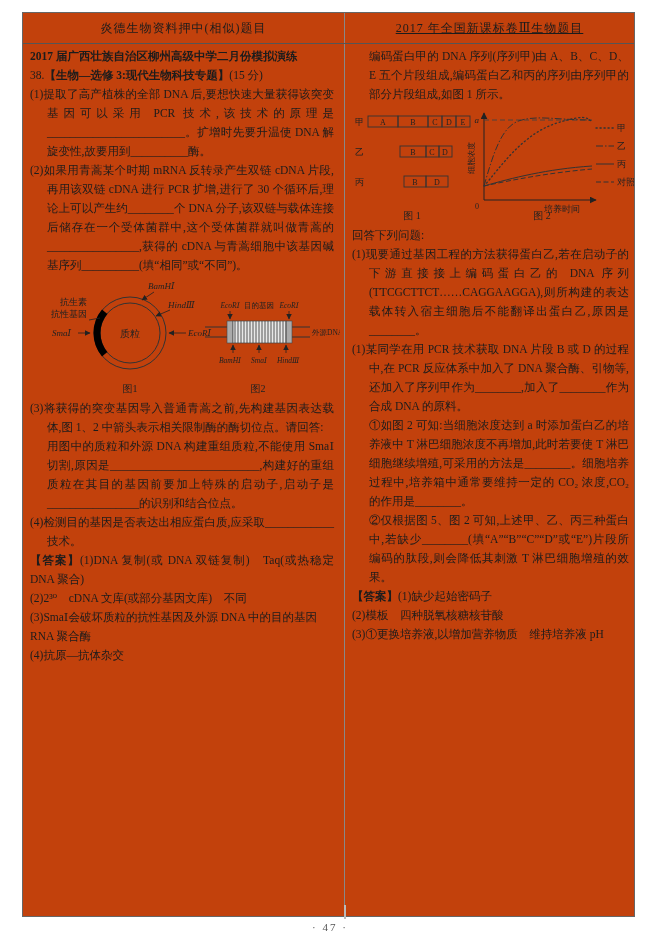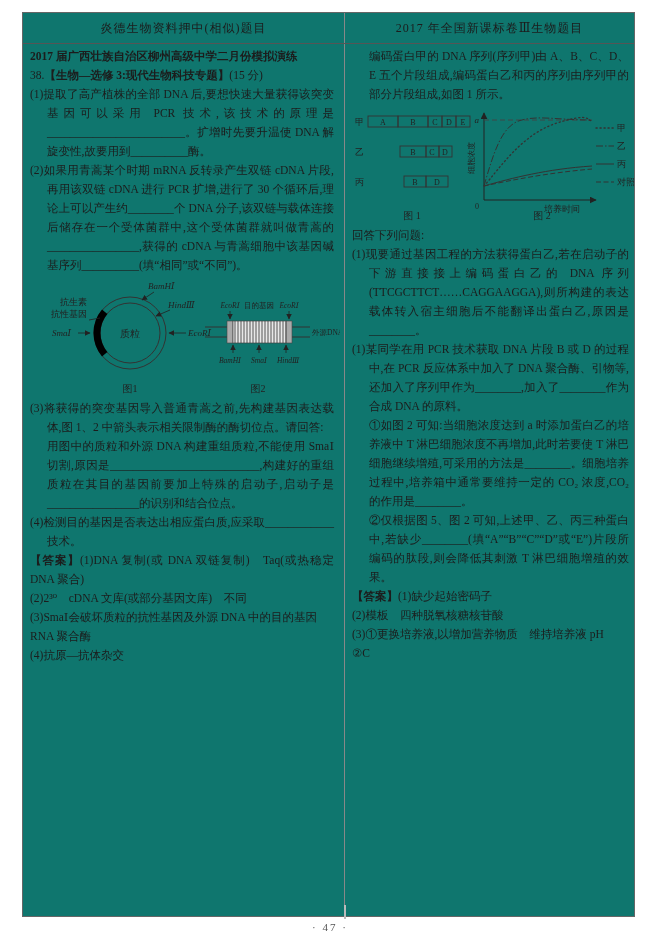--- a/index.html
+++ b/index.html
@@ -1,24 +1,24 @@
 <!DOCTYPE html>
 <html><head>
 <meta charset="utf-8">
 <style>
   html,body{margin:0;padding:0;background:#fff;}
   body{width:660px;height:949px;position:relative;overflow:hidden;
        font-family:"Liberation Serif","DejaVu Serif",serif;color:#1c1c1c;}
   .sheet{position:absolute;left:22px;top:12px;width:613px;height:905px;
-         border:1.5px solid #666;background:#0f766e;box-sizing:border-box;}
+         border:1.5px solid #666;background:#c2410c;box-sizing:border-box;}
   .hdr{display:flex;height:30px;border-bottom:1px solid #555;}
   .hdr-cell{display:flex;align-items:center;justify-content:center;
             font-size:12px;letter-spacing:1px;}
   .hdr-left{width:322px;border-right:1px solid #888;box-sizing:border-box;}
-  .hdr-right{flex:1;}
+  .hdr-right{flex:1;text-decoration:underline;}
   .cols{display:flex;height:calc(100% - 31px);}
   .col{box-sizing:border-box;overflow:hidden;}
   .col-left{width:322px;border-right:1px solid #888;padding:3px 10px 0 7px;}
   .col-right{flex:1;padding:3px 5px 0 7px;}
   p{margin:0;font-size:11.5px;line-height:19px;text-align:justify;}
   .b{font-weight:bold;}
   .indent2{text-indent:2em;}
   .hang{padding-left:17px;text-indent:-17px;}
   .sub{margin-left:17px;}
   .figwrap{margin:2px 0 2px 0;}
@@ -175,20 +175,19 @@
       </div>
 
       <p>回答下列问题:</p>
       <p class="hang">(1)现要通过基因工程的方法获得蛋白乙,若在启动子的下游直接接上编码蛋白乙的 DNA 序列(TTCGCTTCT……CAGGAAGGA),则所构建的表达载体转入宿主细胞后不能翻译出蛋白乙,原因是________。</p>
       <p class="hang">(1)某同学在用 PCR 技术获取 DNA 片段 B 或 D 的过程中,在 PCR 反应体系中加入了 DNA 聚合酶、引物等,还加入了序列甲作为________,加入了________作为合成 DNA 的原料。</p>
       <p class="sub">①如图 2 可知:当细胞浓度达到 a 时添加蛋白乙的培养液中 T 淋巴细胞浓度不再增加,此时若要使 T 淋巴细胞继续增殖,可采用的方法是________。细胞培养过程中,培养箱中通常要维持一定的 CO₂ 浓度,CO₂ 的作用是________。</p>
       <p class="sub">②仅根据图 5、图 2 可知,上述甲、乙、丙三种蛋白中,若缺少________(填“A”“B”“C”“D”或“E”)片段所编码的肽段,则会降低其刺激 T 淋巴细胞增殖的效果。</p>
       <p><span class="b">【答案】</span><span>(1)缺少起始密码子</span></p>
       <p>(2)模板　四种脱氧核糖核苷酸</p>
       <p>(3)①更换培养液,以增加营养物质　维持培养液 pH</p>
-      <p>②C</p>
     </div>
 
   </div>
 </div>
 
 <div class="divider-tail"></div>
 <div class="footer">· 47 ·</div>
 
 </body></html>

